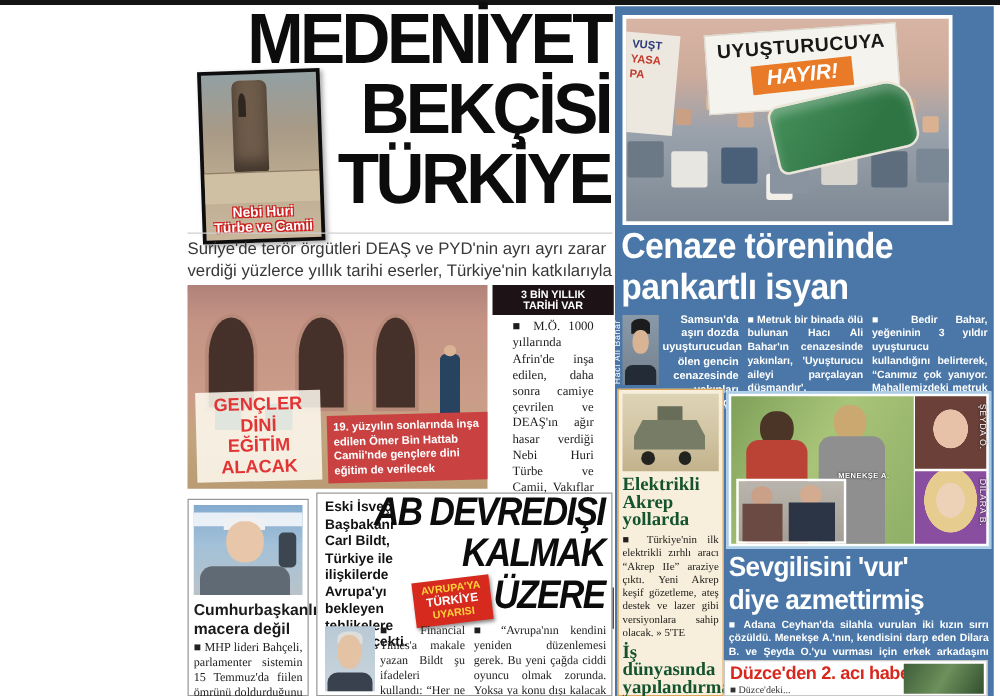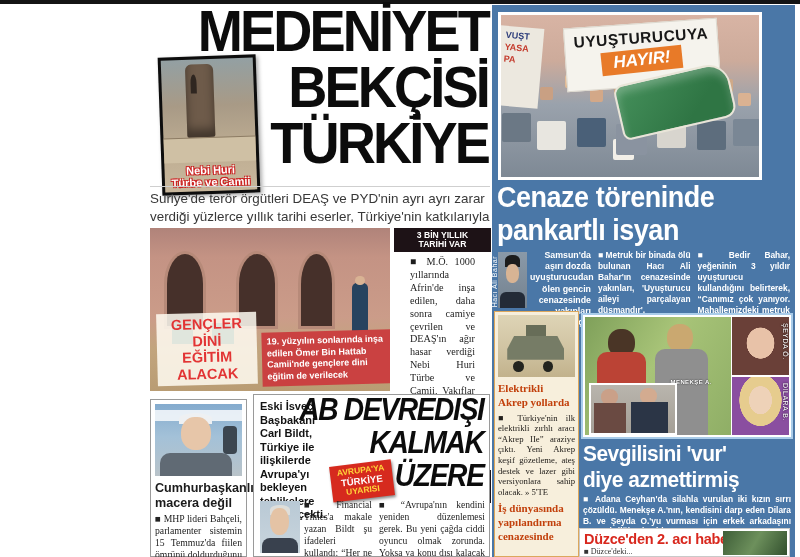--- a/index.html
+++ b/index.html
@@ -124,21 +124,21 @@
   
   .cream{position:absolute;left:2px;top:306px;width:85px;height:246px;background:#f7efdc;
       border:1px solid #dca75c;padding:3px;box-sizing:border-box;}
   .akrep-photo{position:relative;width:100%;height:62px;overflow:hidden;
       background:linear-gradient(180deg,#ded4b6 0%,#cfc2a0 60%,#c2b28c 100%);}
   .veh-hull{position:absolute;left:12%;top:34%;width:74%;height:38%;background:#767c66;
       clip-path:polygon(0 55%,12% 0,88% 0,100% 55%,100% 100%,0 100%);}
   .veh-turret{position:absolute;left:36%;top:16%;width:26%;height:22%;background:#676d58;}
   .veh-w1,.veh-w2{position:absolute;bottom:8%;width:14%;height:18%;background:#23241f;border-radius:50%;}
   .veh-w1{left:20%;} .veh-w2{left:58%;}
-  .cream-h{font-family:"Liberation Serif",serif;font-weight:700;color:#c2410c;font-size:11px;
+  .cream-h{font-family:"Liberation Serif",serif;font-weight:700;color:#14532d;font-size:15px;
       line-height:13.8px;margin:5px 0 3px;}
   .cream-b{font-family:"Liberation Serif",serif;font-size:8.7px;line-height:10.6px;color:#23201c;text-align:justify;}
 
   
   .collage{position:absolute;left:89px;top:308px;width:212px;height:126px;background:#fff;
       border:2px solid #a9cce9;padding:2px;box-sizing:border-box;}
   .big{position:absolute;left:2px;top:2px;width:146px;height:118px;overflow:hidden;
       background:linear-gradient(120deg,#7fa05a 0%,#a8c478 45%,#8fae66 100%);}
   .g1h{position:absolute;left:16%;top:10%;width:18%;height:24%;background:#4a3526;border-radius:46%;}
   .g1b{position:absolute;left:8%;top:30%;width:34%;height:70%;background:#bb4335;border-radius:10px 10px 0 0;}

